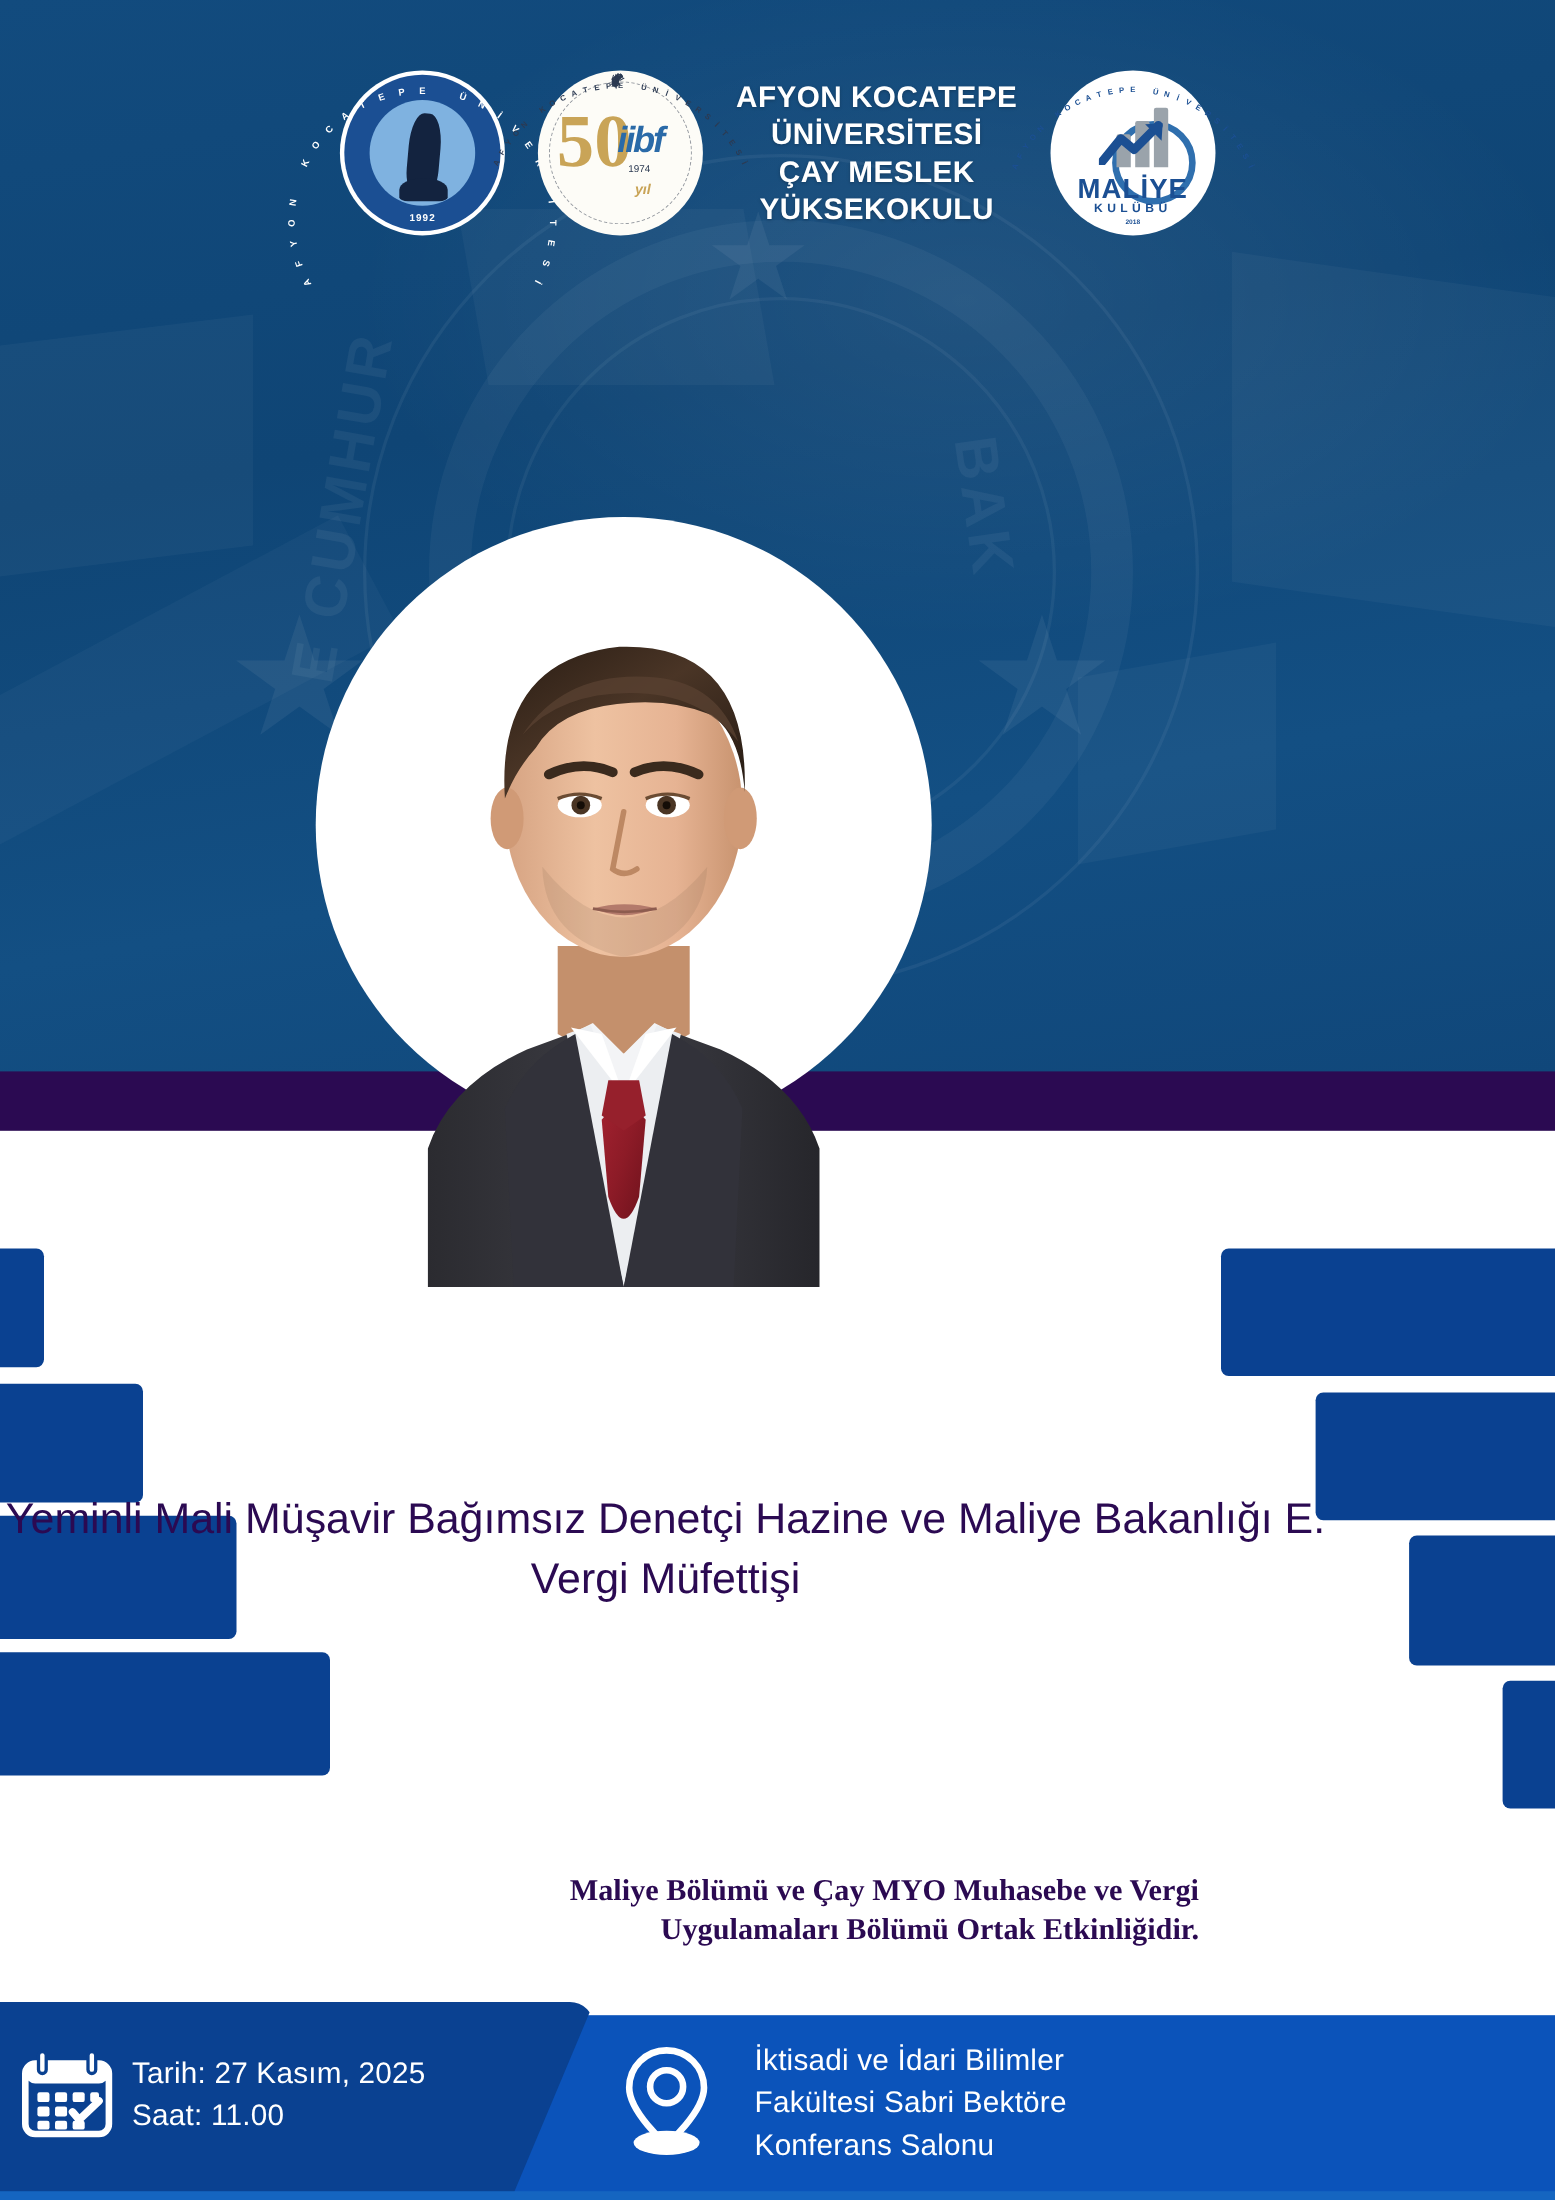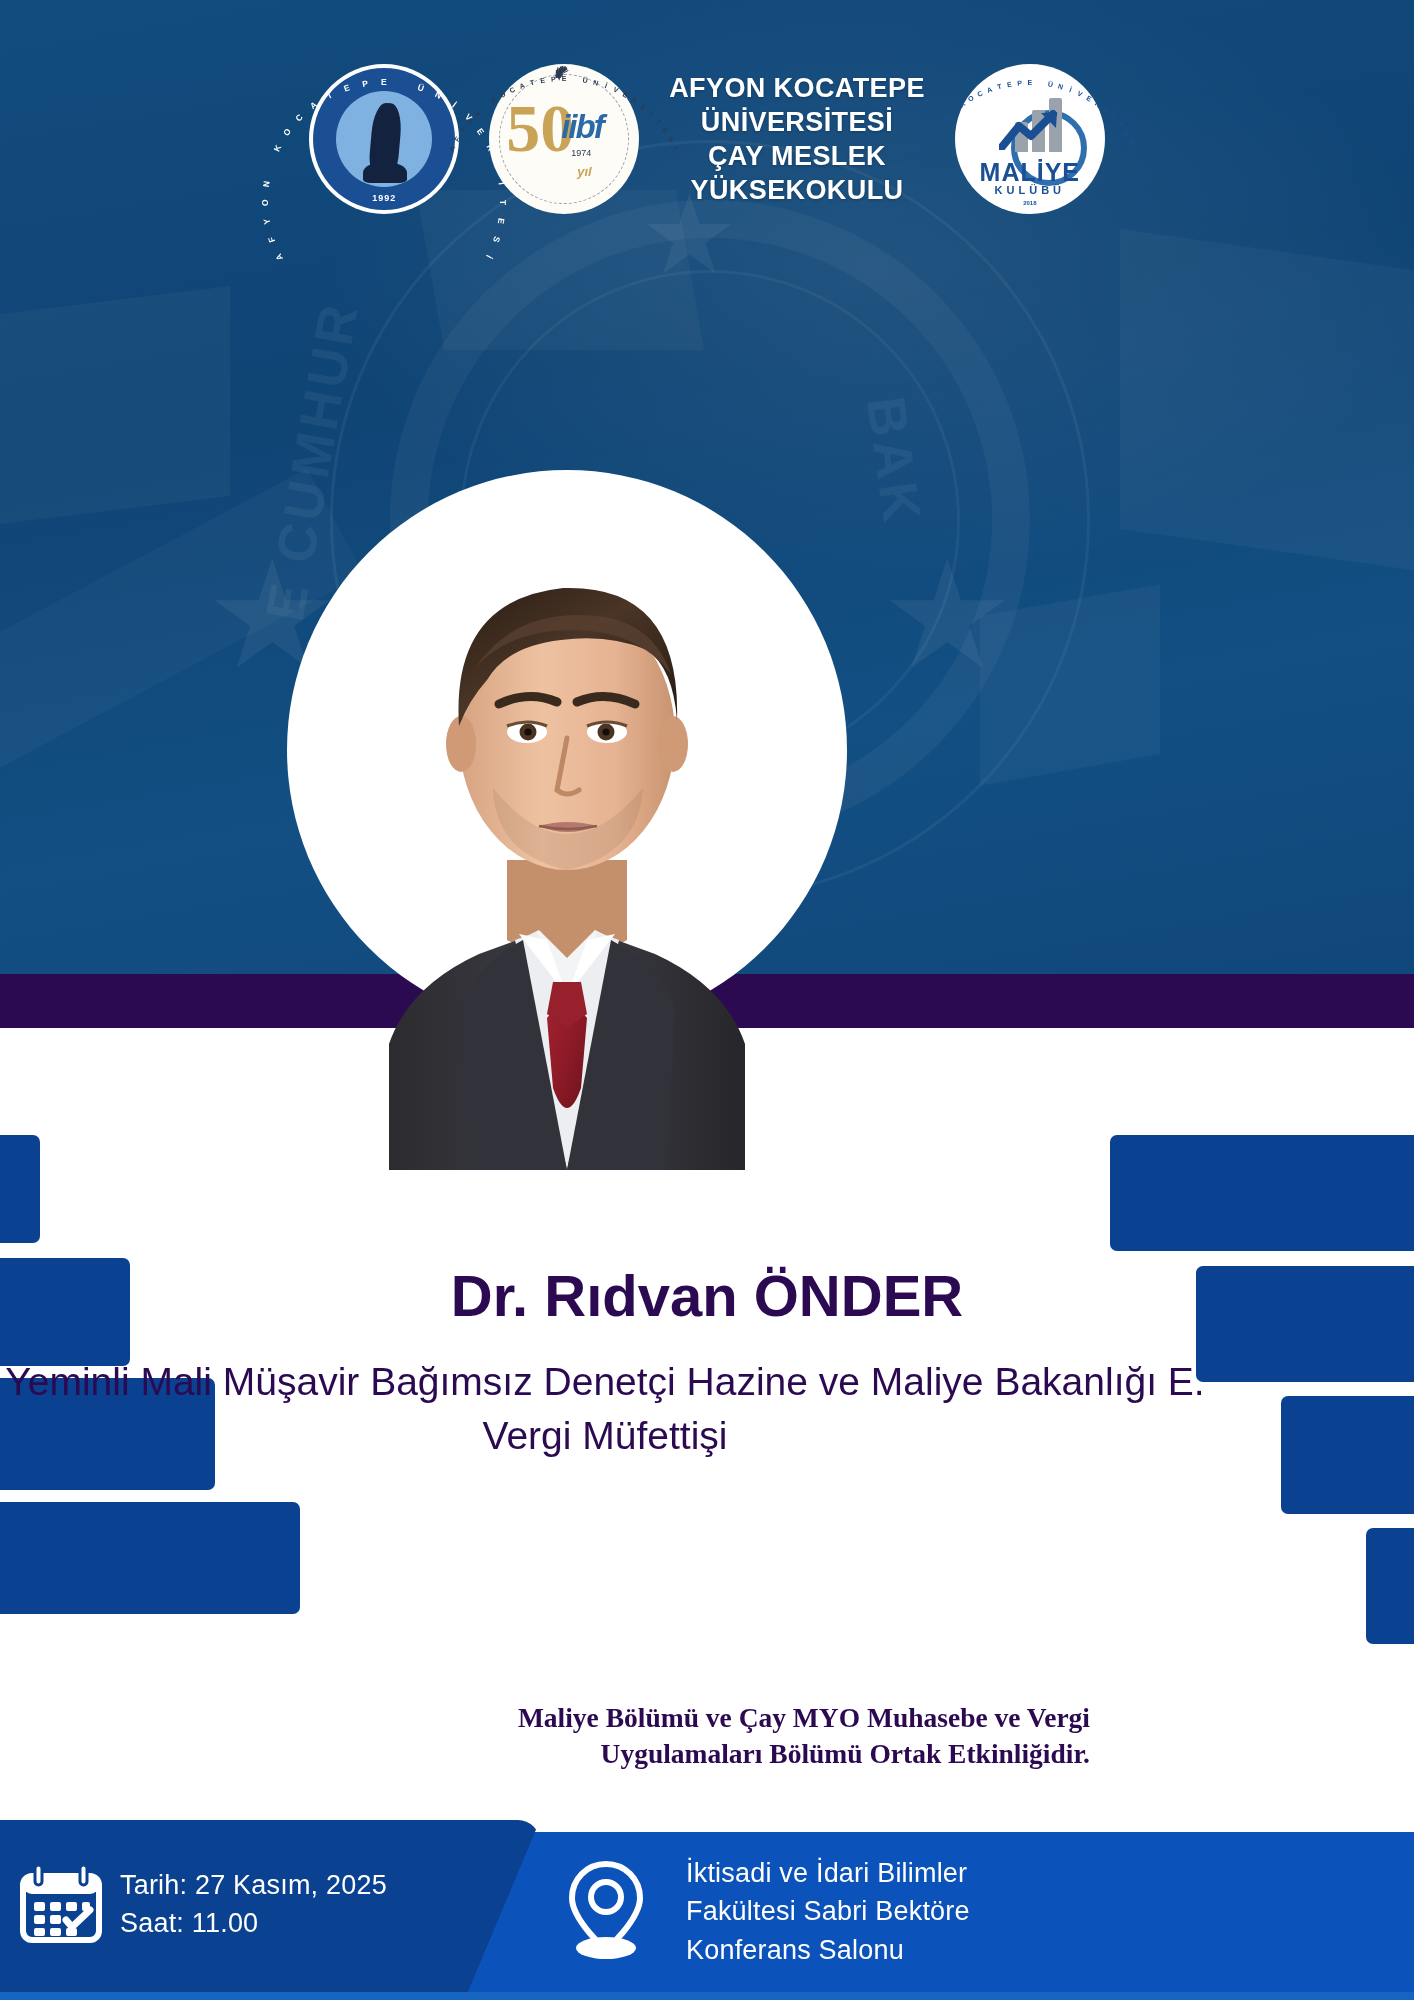--- a/index.html
+++ b/index.html
@@ -409,21 +409,20 @@
         <path d="M220 250 L210 302 Q220 310 232 302" stroke="#bd8863" stroke-width="5" fill="none" stroke-linecap="round"></path>
 
         <path d="M192 338 Q220 330 250 338 Q220 350 192 338 Z" fill="#b37a6b"></path>
         <path d="M192 338 Q220 344 250 338" stroke="#8d5c4f" stroke-width="2.5" fill="none"></path>
 
         <path d="M146 300 Q220 392 296 300 Q292 366 220 382 Q148 366 146 300 Z" fill="#8a6a52" opacity=".17"></path>
       </g>
     </svg>
   </div>
 
-  <div class="sp-name">Dr. Rıdvan ÖNDER</div>
   <div class="sp-titles">Yeminli Mali Müşavir
 Bağımsız Denetçi
 Hazine ve Maliye Bakanlığı
 E. Vergi Müfettişi</div>
 
   <div class="collab">Maliye Bölümü ve Çay MYO Muhasebe ve Vergi
 Uygulamaları Bölümü Ortak Etkinliğidir.</div>
 
   <div class="bottom-right"></div>
   <div class="bottom-left"></div>

